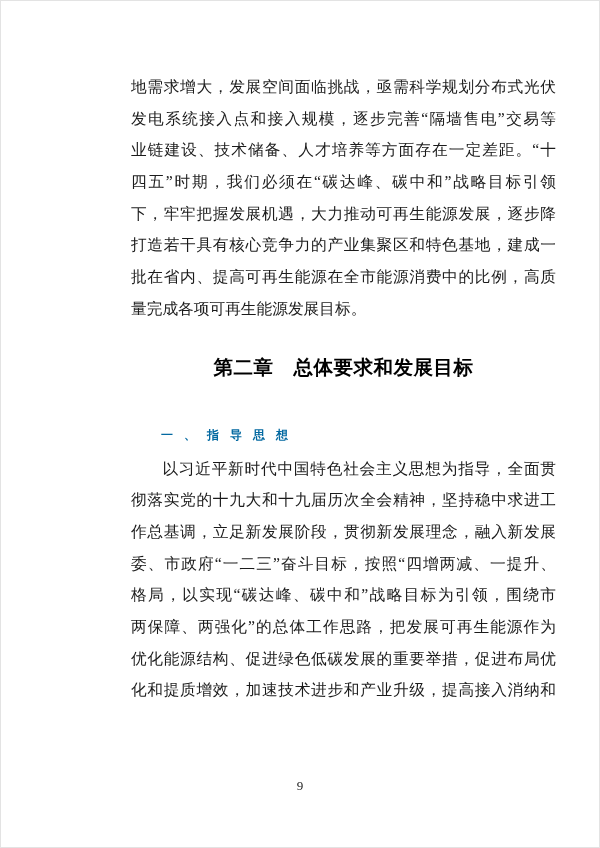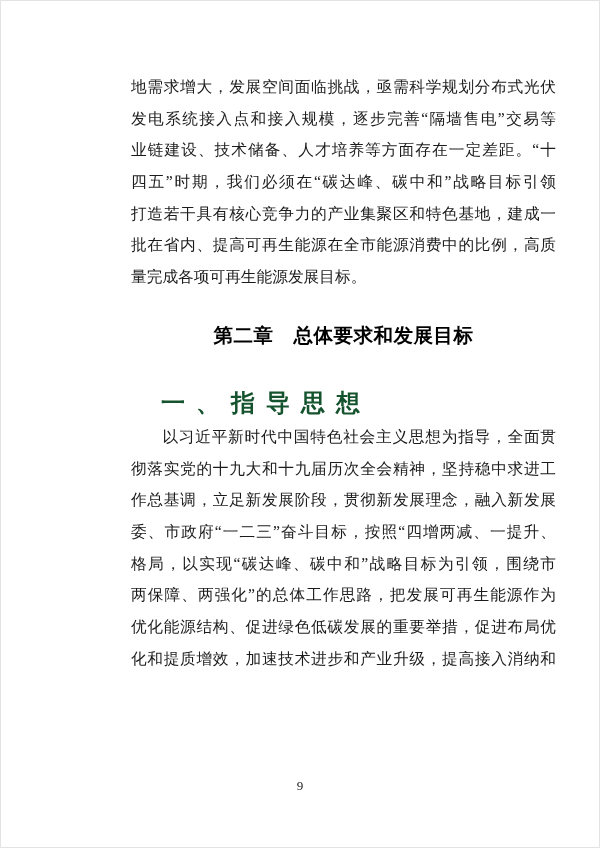--- a/index.html
+++ b/index.html
@@ -55,23 +55,23 @@
     color: #000000;
     letter-spacing: 0.5px;
   }
   .section-heading {
     margin-top: 34px;
     height: 32px;
     line-height: 32px;
     padding-left: 30px;
     font-family: "Liberation Sans", "DejaVu Sans", sans-serif;
     font-weight: bold;
-    font-size: 24px;
+    font-size: 12px;
     letter-spacing: 11px;
-    color: #14532d;
+    color: #0369a1;
     white-space: nowrap;
   }
   .para2 {
     margin-top: 2px;
     font-family: Liberation Serif, serif;
   }
   .page-number {
     position: absolute;
     left: 0;
     right: 0;
@@ -87,20 +87,21 @@
 <body>
 
 <div class="page">
   <div class="content">
 
     <div class="para">
       <div class="line">地需求增大，发展空间面临挑战，亟需科学规划分布式光伏</div>
       <div class="line">发电系统接入点和接入规模，逐步完善“隔墙售电”交易等</div>
       <div class="line">业链建设、技术储备、人才培养等方面存在一定差距。“十</div>
       <div class="line">四五”时期，我们必须在“碳达峰、碳中和”战略目标引领</div>
+      <div class="line">下，牢牢把握发展机遇，大力推动可再生能源发展，逐步降</div>
       <div class="line">打造若干具有核心竞争力的产业集聚区和特色基地，建成一</div>
       <div class="line">批在省内、提高可再生能源在全市能源消费中的比例，高质</div>
       <div class="line last">量完成各项可再生能源发展目标。</div>
     </div>
 
     <div class="chapter-heading">第二章　总体要求和发展目标</div>
 
     <div class="section-heading">一、指导思想</div>
 
     <div class="para para2">

